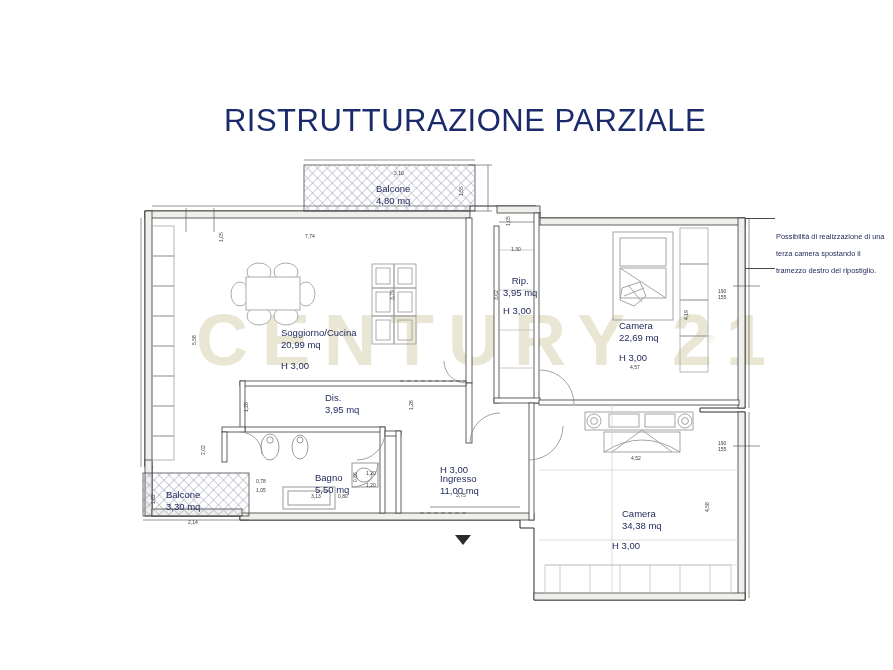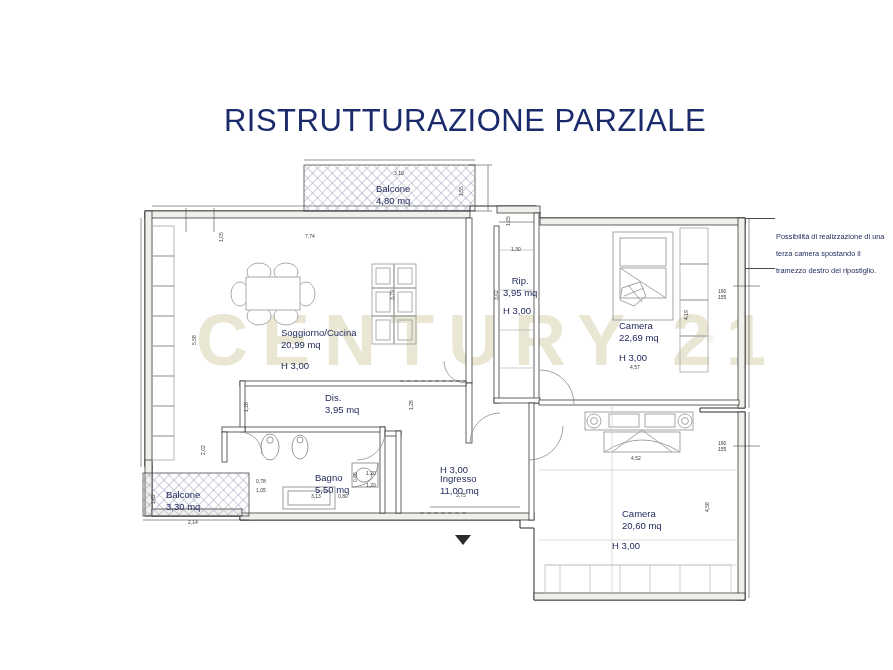--- a/index.html
+++ b/index.html
@@ -283,21 +283,21 @@
   </div>
 
   <div class="lbl" style="left:440px;top:433px;margin-top:40px;">
     <div>Ingresso</div>
     <div>11,00 mq</div>
   </div>
   <div class="lbl" style="left:440px;top:464px;">H 3,00</div>
 
   <div class="lbl" style="left:622px;top:508px;">
     <div>Camera</div>
-    <div>20,60 mq</div>
+    <div>34,38 mq</div>
   </div>
   <div class="lbl" style="left:612px;top:540px;">H 3,00</div>
 
   <div class="lbl" style="left:166px;top:489px;">
     <div>Balcone</div>
     <div>3,30 mq</div>
   </div>
 
   <div class="dim" style="left:394px;top:170px;">3,10</div>
   <div class="dimv" style="left:458px;top:196px;">1,55</div>

